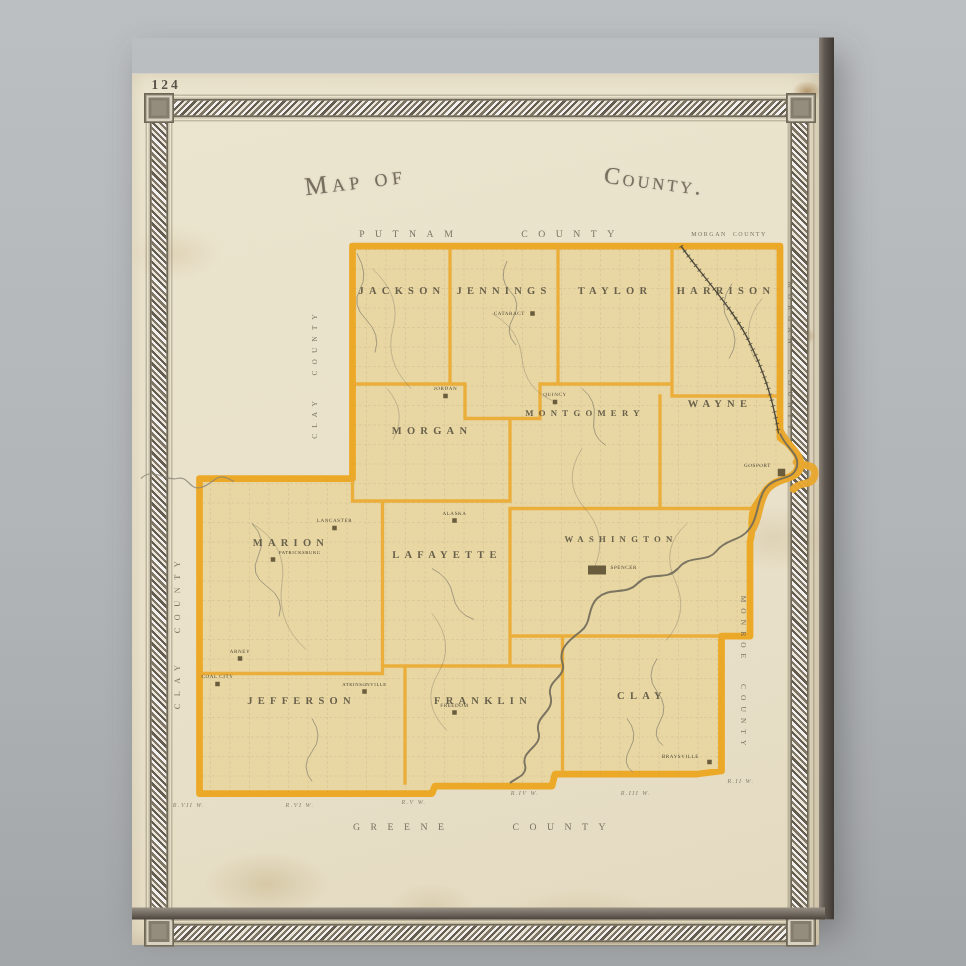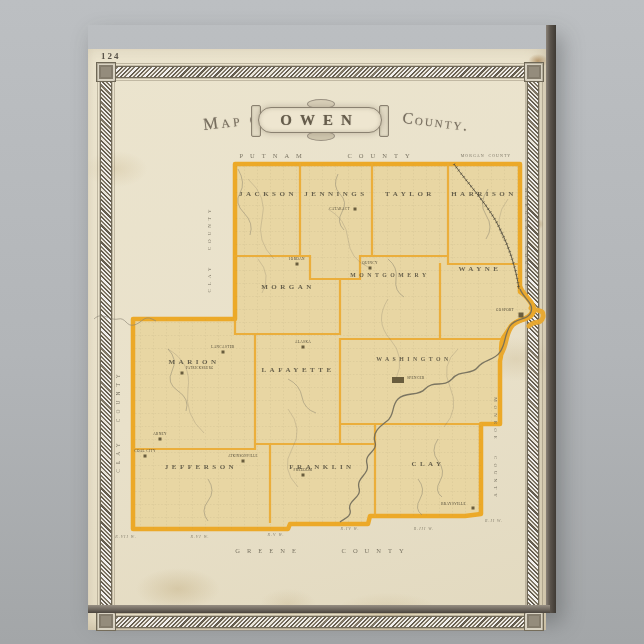--- a/index.html
+++ b/index.html
@@ -233,26 +233,19 @@
           <text x="112" y="489" text-anchor="middle" class="rng" style="font-size:4px;letter-spacing:1px;">R.VI W.</text>
           <text x="188" y="487" text-anchor="middle" class="rng" style="font-size:4px;letter-spacing:1px;">R.V W.</text>
           <text x="262" y="481" text-anchor="middle" class="rng" style="font-size:4px;letter-spacing:1px;">R.IV W.</text>
           <text x="336" y="481" text-anchor="middle" class="rng" style="font-size:4px;letter-spacing:1px;">R.III W.</text>
           <text x="406" y="473" text-anchor="middle" class="rng" style="font-size:4px;letter-spacing:1px;">R.II W.</text>
         </g>
     </svg>
 
     <div class="title-block">
       <div class="map-of">Map of</div>
-      <div class="cartouche">
-        <div class="knob"></div>
-        <div class="knob knob-b"></div>
-        <div class="cap cap-l"></div>
-        <div class="cap cap-r"></div>
-        <div class="cart-band">OWEN</div>
-      </div>
       <div class="county-word">County.</div>
     </div>
 
   </div>
   <div class="edge-right"></div>
   <div class="edge-bottom"></div>
 </div>
 
 </body></html>

